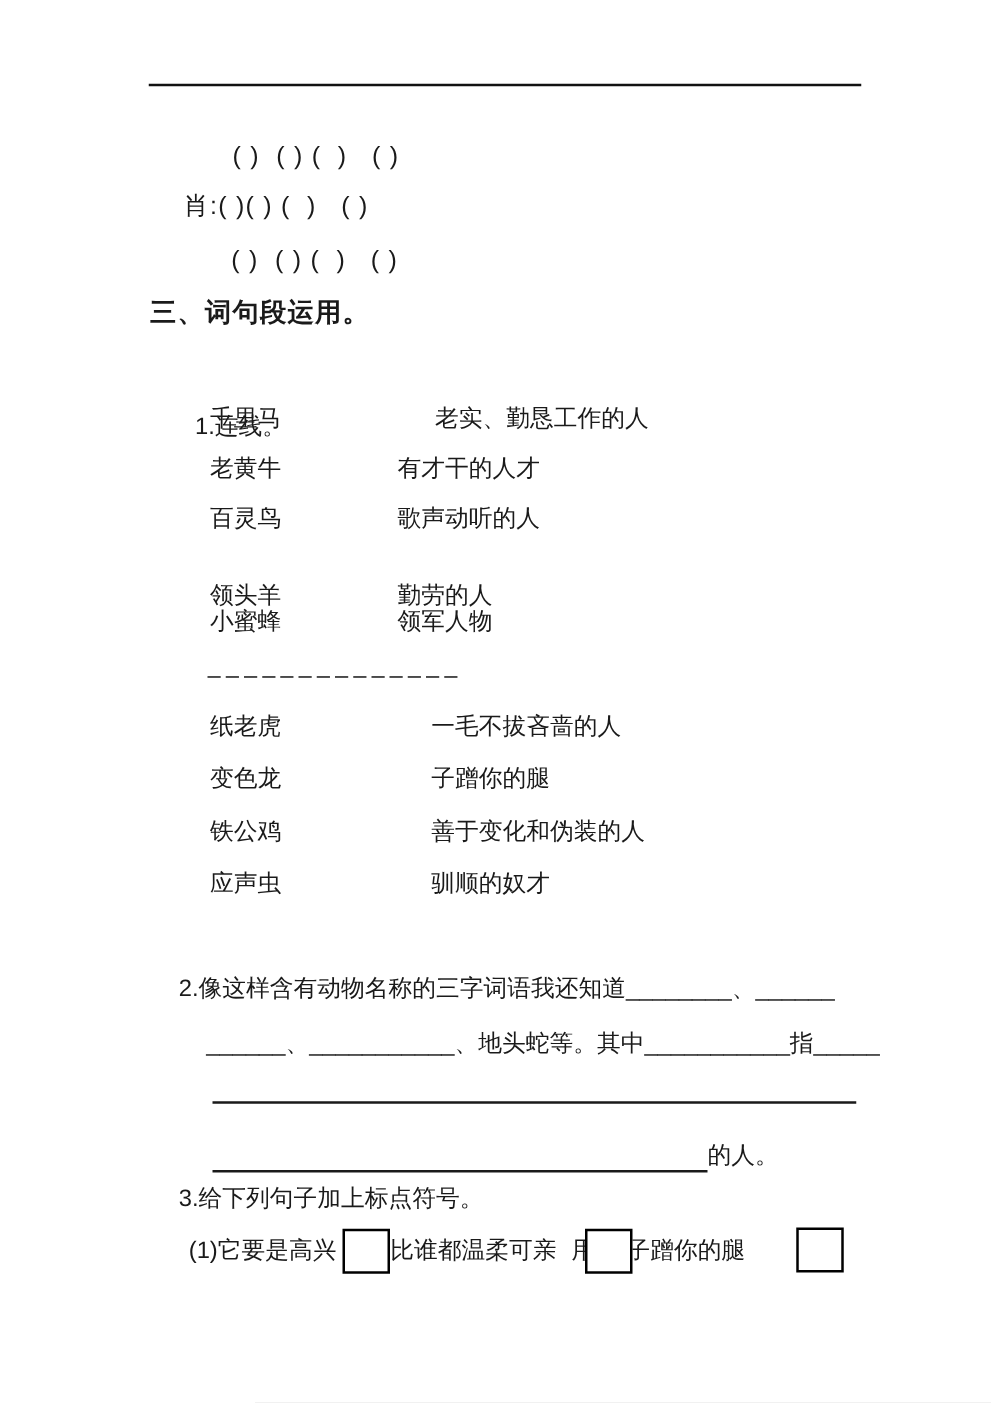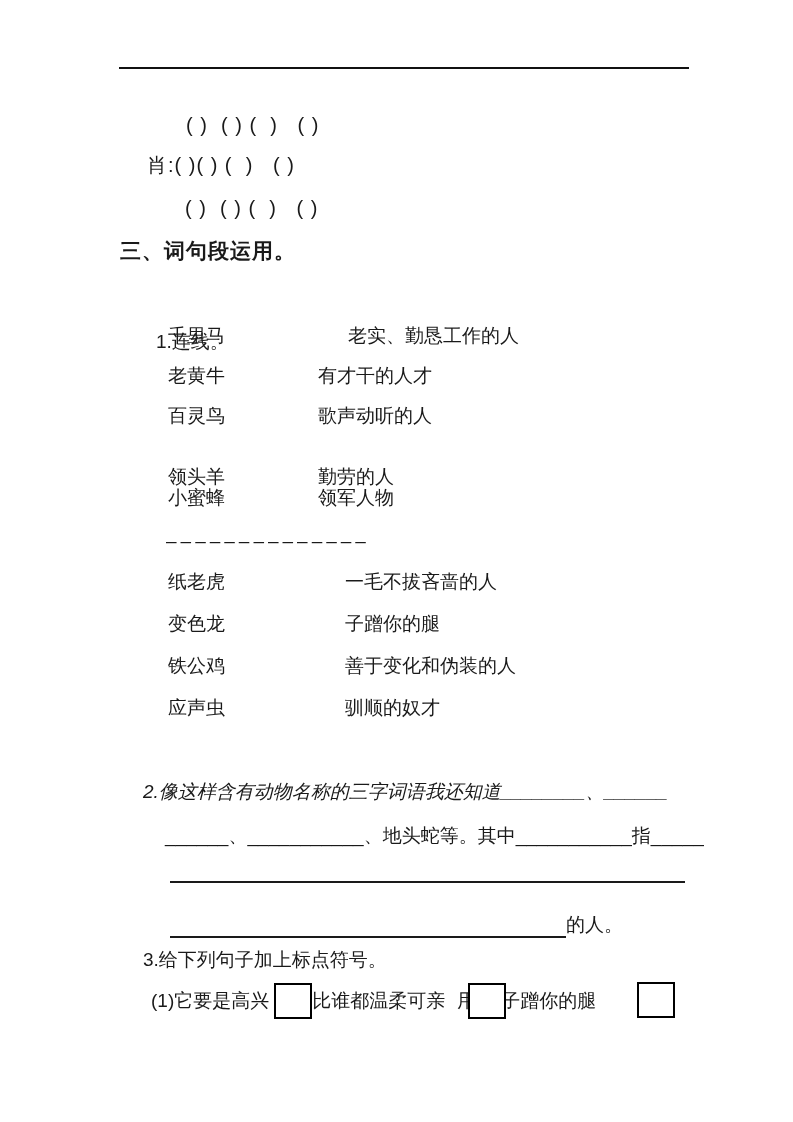--- a/index.html
+++ b/index.html
@@ -135,21 +135,21 @@
   </div>
   <div class="match-row g2" style="top:654px;">
     <span class="term">铁公鸡</span>
     <span class="defn">善于变化和伪装的人</span>
   </div>
   <div class="match-row g2" style="top:696px;">
     <span class="term">应声虫</span>
     <span class="defn">驯顺的奴才</span>
   </div>
 
-  <div class="abs" style="left:143px; top:780px;font-style:italic;">2.像这样含有动物名称的三字词语我还知道________、______</div>
+  <div class="abs" style="left:143px; top:780px;">2.像这样含有动物名称的三字词语我还知道________、______</div>
   <div class="abs" style="left:165px; top:824px;">______、___________、地头蛇等。其中___________指_____</div>
   <div class="blank-line l1"></div>
   <div class="blank-line l2"></div>
   <div class="tail-text">的人。</div>
 
   <div class="abs" style="left:143px; top:948px;">3.给下列句子加上标点符号。</div>
 
   <div class="sentence-row">
     <span>(1)它要是高兴</span>
     <span class="punct-box b1"></span>

